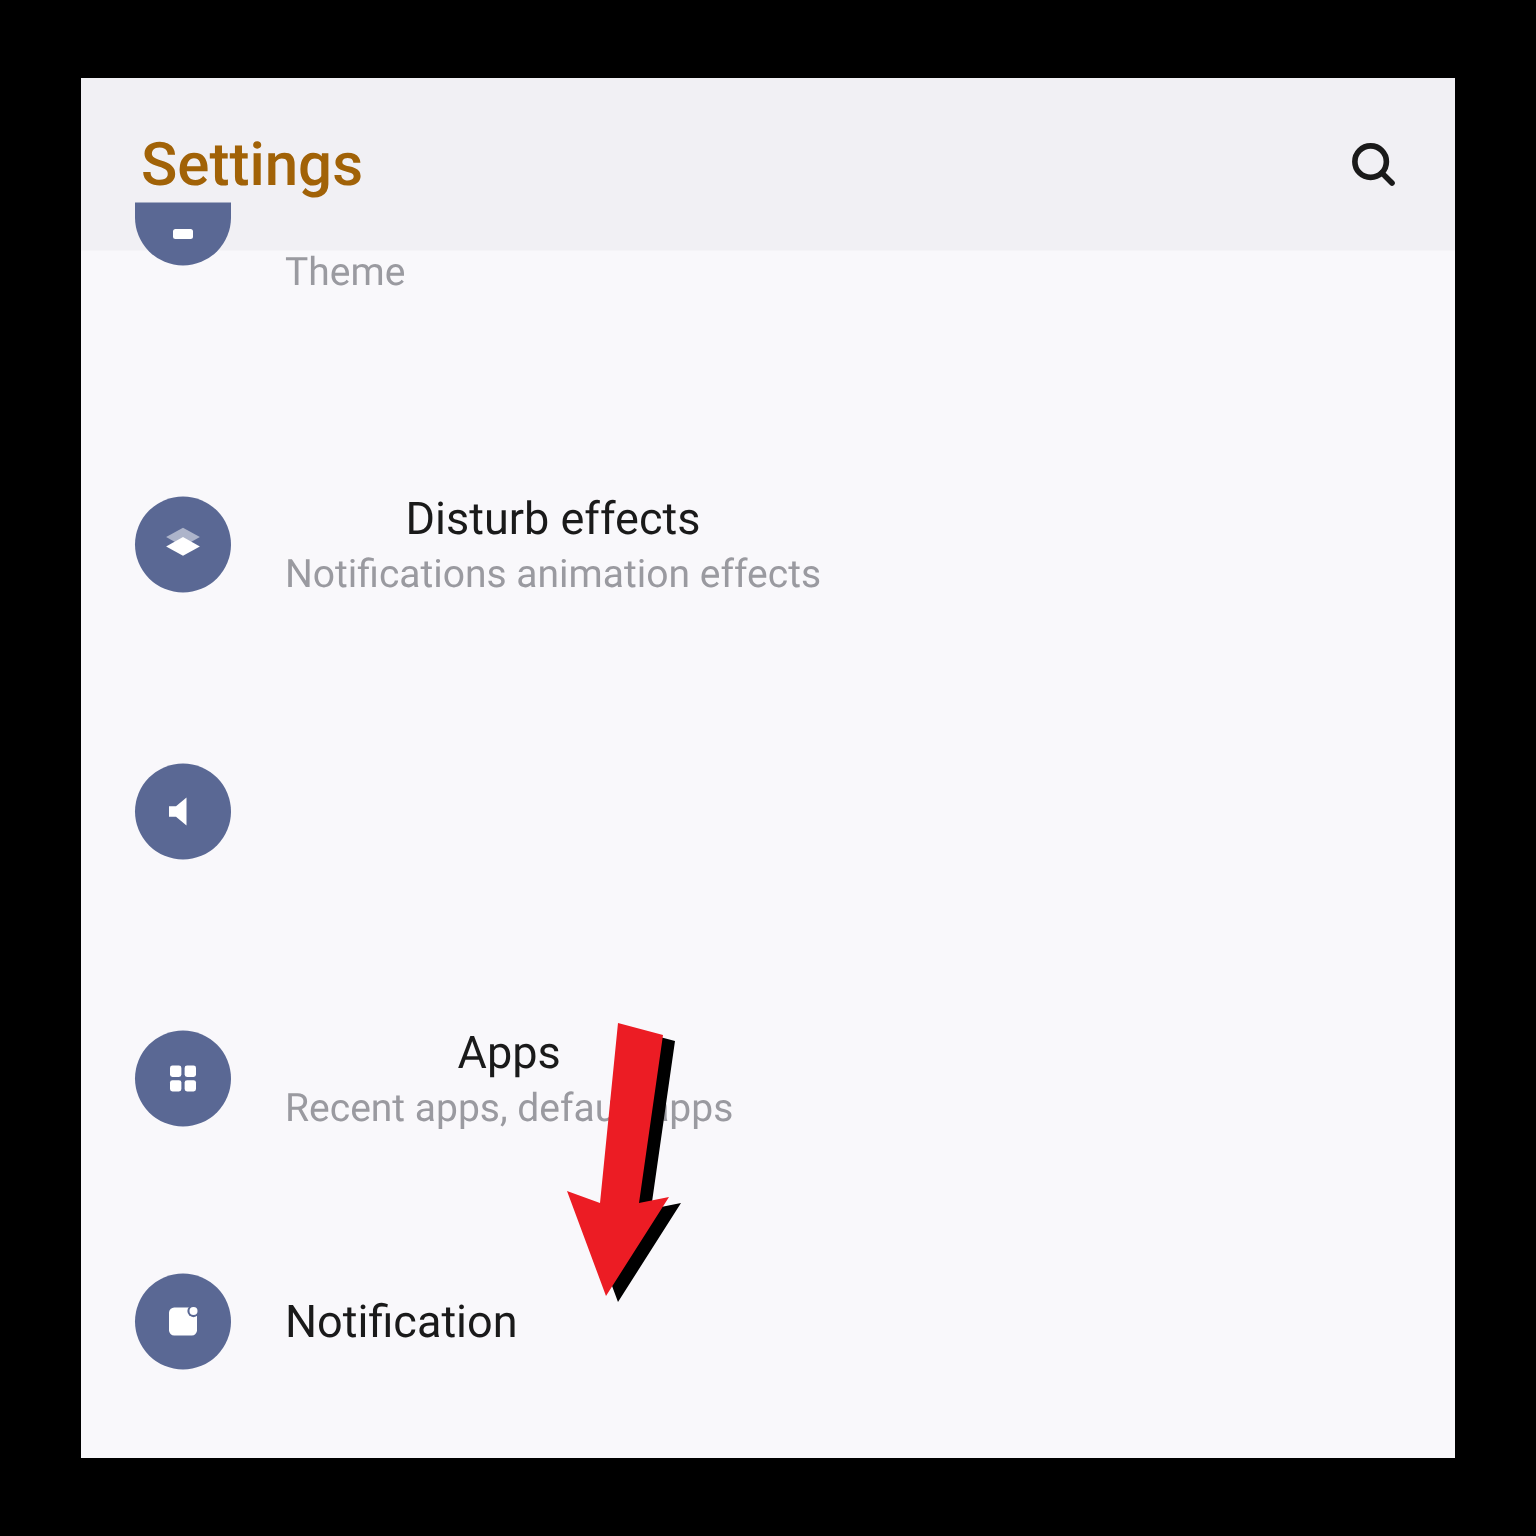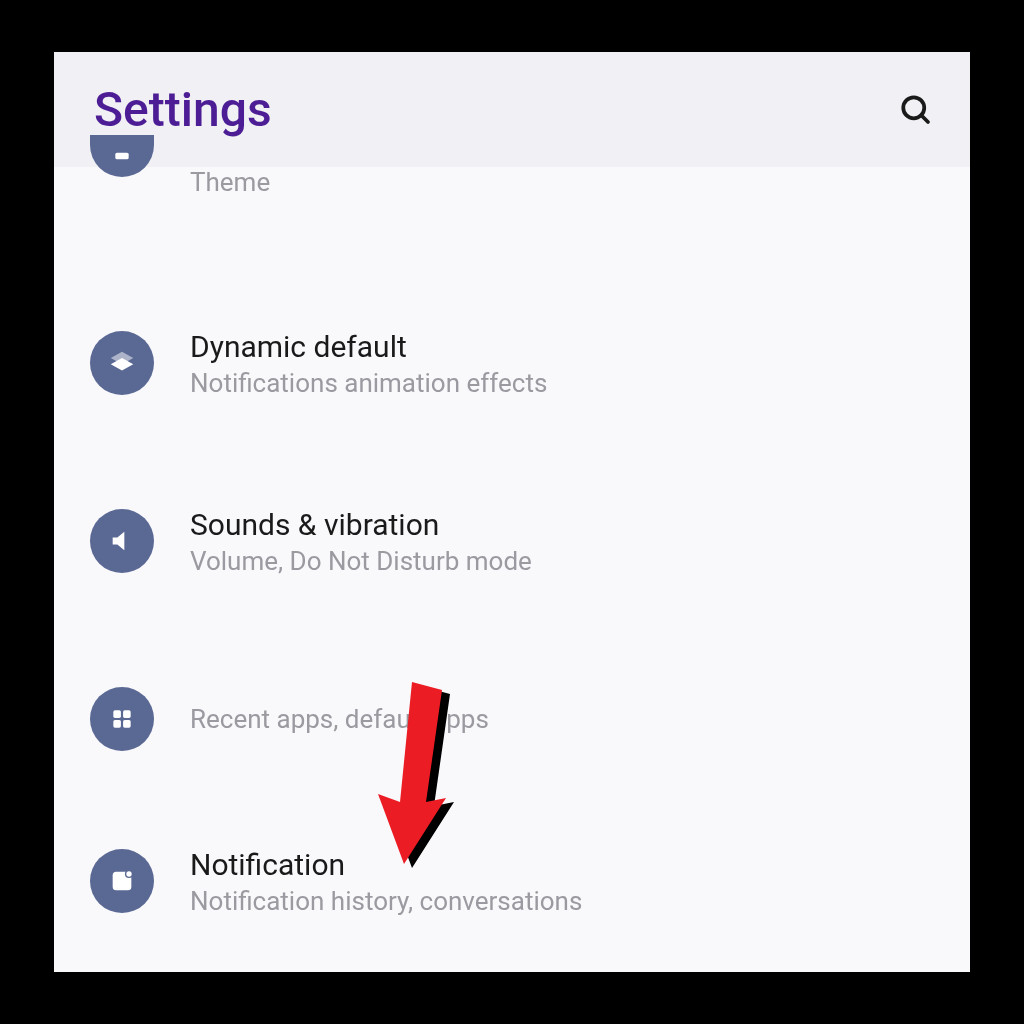--- a/index.html
+++ b/index.html
@@ -21,34 +21,35 @@
     }
     .header {
       background: #f1f0f4;
       height: 115px;
       display: flex;
       align-items: center;
       justify-content: space-between;
       padding: 0 30px 0 40px;
     }
     .header-title {
-      font-size: 48px;
+      font-size: 40px;
       font-weight: 500;
-      color: #4c1d95;
+      color: #a16207;
     }
     .search-btn {
       width: 48px;
       height: 48px;
       display: flex;
       align-items: center;
       justify-content: center;
       cursor: pointer;
     }
     .content {
       padding: 0 0 0 0;
+      text-align: center;
     }
     .item {
       display: flex;
       align-items: center;
       padding: 0 36px;
       cursor: pointer;
       min-height: 100px;
     }
     .item-partial {
       min-height: 68px;
@@ -128,68 +129,64 @@
     <div class="gap"></div>
 
     <div class="item">
       <div class="item-icon">
         <svg width="30" height="30" viewBox="0 0 24 24" fill="#fff">
           <path d="M12 3l9 5-9 5-9-5 9-5z" opacity="0.5"></path>
           <path d="M12 8l9 5-9 5-9-5 9-5z"></path>
         </svg>
       </div>
       <div class="item-texts">
-        <div class="item-title">Dynamic default</div>
+        <div class="item-title">Disturb effects</div>
         <div class="item-subtitle">Notifications animation effects</div>
       </div>
     </div>
 
     <div class="gap"></div>
 
     <div class="item">
       <div class="item-icon">
         <svg width="28" height="28" viewBox="0 0 24 24" fill="#fff">
           <path d="M4 9v6h4l6 5V4l-6 5H4z"></path>
         </svg>
-      </div>
-      <div class="item-texts">
-        <div class="item-title">Sounds &amp; vibration</div>
-        <div class="item-subtitle">Volume, Do Not Disturb mode</div>
       </div>
     </div>
 
     <div class="gap"></div>
 
     <div class="item">
       <div class="item-icon">
         <svg width="26" height="26" viewBox="0 0 24 24" fill="#fff">
           <rect x="4" y="4" width="7" height="7" rx="1.5"></rect>
           <rect x="13" y="4" width="7" height="7" rx="1.5"></rect>
           <rect x="4" y="13" width="7" height="7" rx="1.5"></rect>
           <rect x="13" y="13" width="7" height="7" rx="1.5"></rect>
         </svg>
       </div>
       <div class="item-texts">
+        <div class="item-title">Apps</div>
         <div class="item-subtitle">Recent apps, default apps</div>
       </div>
     </div>
 
     <div class="gap" style="height:62px"></div>
 
     <div class="item">
       <div class="item-icon">
         <svg width="28" height="28" viewBox="0 0 24 24" fill="#fff">
           <rect x="4" y="4" width="16" height="16" rx="3"></rect>
           <circle cx="18" cy="6" r="3.5" fill="#5a6894"></circle>
           <circle cx="18" cy="6" r="2.3" fill="#fff"></circle>
         </svg>
       </div>
       <div class="item-texts">
         <div class="item-title">Notification</div>
-        <div class="item-subtitle">Notification history, conversations</div>
       </div>
     </div>
 
   </div>
 
   <svg class="arrow-annotation" viewBox="0 0 100 200">
 
     <g transform="translate(8,4)">
       <polygon points="48,10 78,18 62,130 82,126 40,192 14,122 36,130" fill="#000"></polygon>
     </g>

